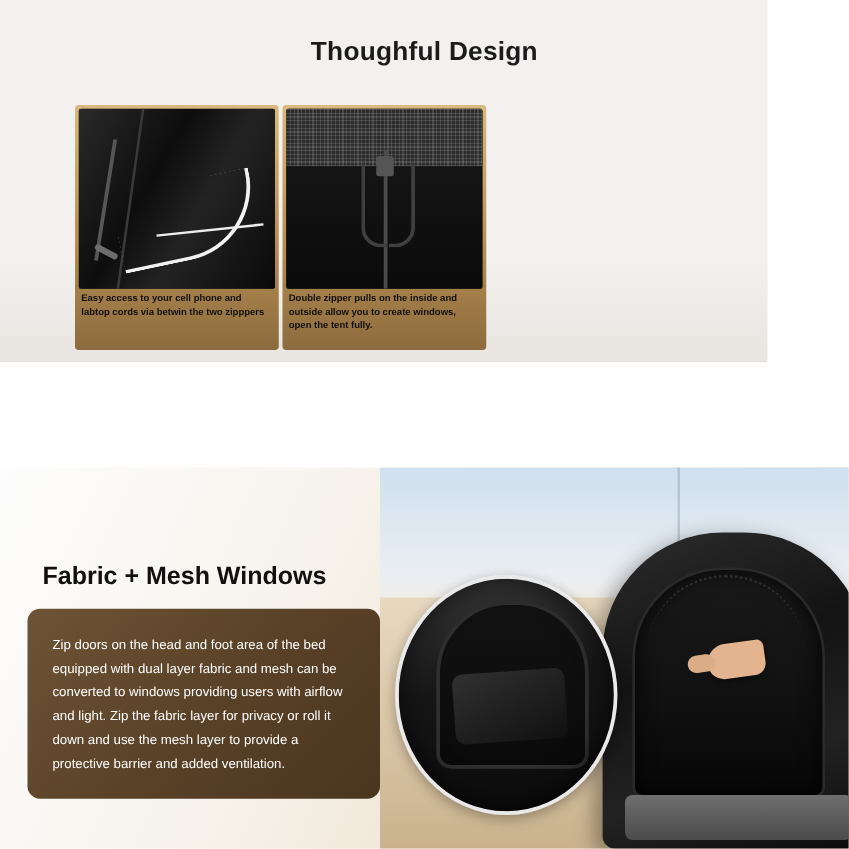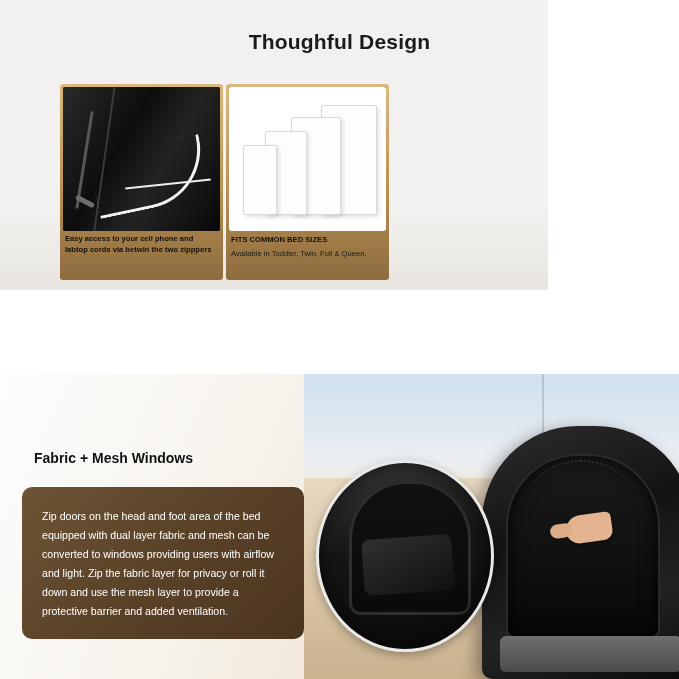--- a/index.html
+++ b/index.html
@@ -18,21 +18,21 @@
     width: 679px;
     height: 679px;
     overflow: hidden;
   }
 
   
   .top-section {
     position: absolute;
     left: 0;
     top: 0;
-    width: 548px;
+    width: 614px;
     height: 290px;
     background: linear-gradient(to bottom, #f2f1ef 0%, #f2f1ef 72%, #e8e5e0 100%);
   }
   .top-title {
     position: absolute;
     left: 0;
     top: 30px;
     width: 679px;
     text-align: center;
     font-size: 21px;
@@ -253,21 +253,21 @@
     top: 374px;
     width: 679px;
     height: 305px;
     background: linear-gradient(115deg, #fdfdfd 0%, #f7f3ec 35%, #efe4d3 62%, #e3cfb2 100%);
     overflow: hidden;
   }
   .bottom-title {
     position: absolute;
     left: 34px;
     top: 76px;
-    font-size: 14px;
+    font-size: 20px;
     font-weight: bold;
     color: #111;
   }
   .blurb {
     position: absolute;
     left: 22px;
     top: 113px;
     width: 282px;
     height: 152px;
     background: linear-gradient(135deg, #6e5436 0%, #5a4228 50%, #4a351f 100%);
@@ -416,35 +416,33 @@
             <div class="zip"></div>
             <div class="pull"></div>
             <div class="cable"></div>
             <div class="cable2"></div>
           </div>
         </div>
         <div class="card-caption">Easy access to your cell phone and labtop cords via betwin the two zipppers</div>
       </div>
 
 
-
       <div class="card">
         <div class="card-img">
-          <div class="art4">
-            <div class="bed b1"></div>
-            <div class="bed b2"></div>
-            <div class="bed b3"></div>
-            <div class="bed b4"></div>
+          <div class="art3">
+            <div class="mesh"></div>
+            <div class="zipline"></div>
+            <div class="slider"></div>
+            <div class="cord"></div>
+            <div class="cord2"></div>
           </div>
         </div>
-        <div class="card4-caption-wrap">
-          <div class="card4-line1">FITS COMMON BED SIZES</div>
-          <div class="card4-line2">Available in Toddler, Twin, Full &amp; Queen.</div>
-        </div>
+        <div class="card-caption">Double zipper pulls on the inside and outside allow you to create windows, open the tent fully.</div>
       </div>
+
 
     </div>
   </div>
 
   <div class="mid-gap"></div>
 
   <div class="bottom-section">
 
     <div class="photo">
       <div class="sky"></div>

